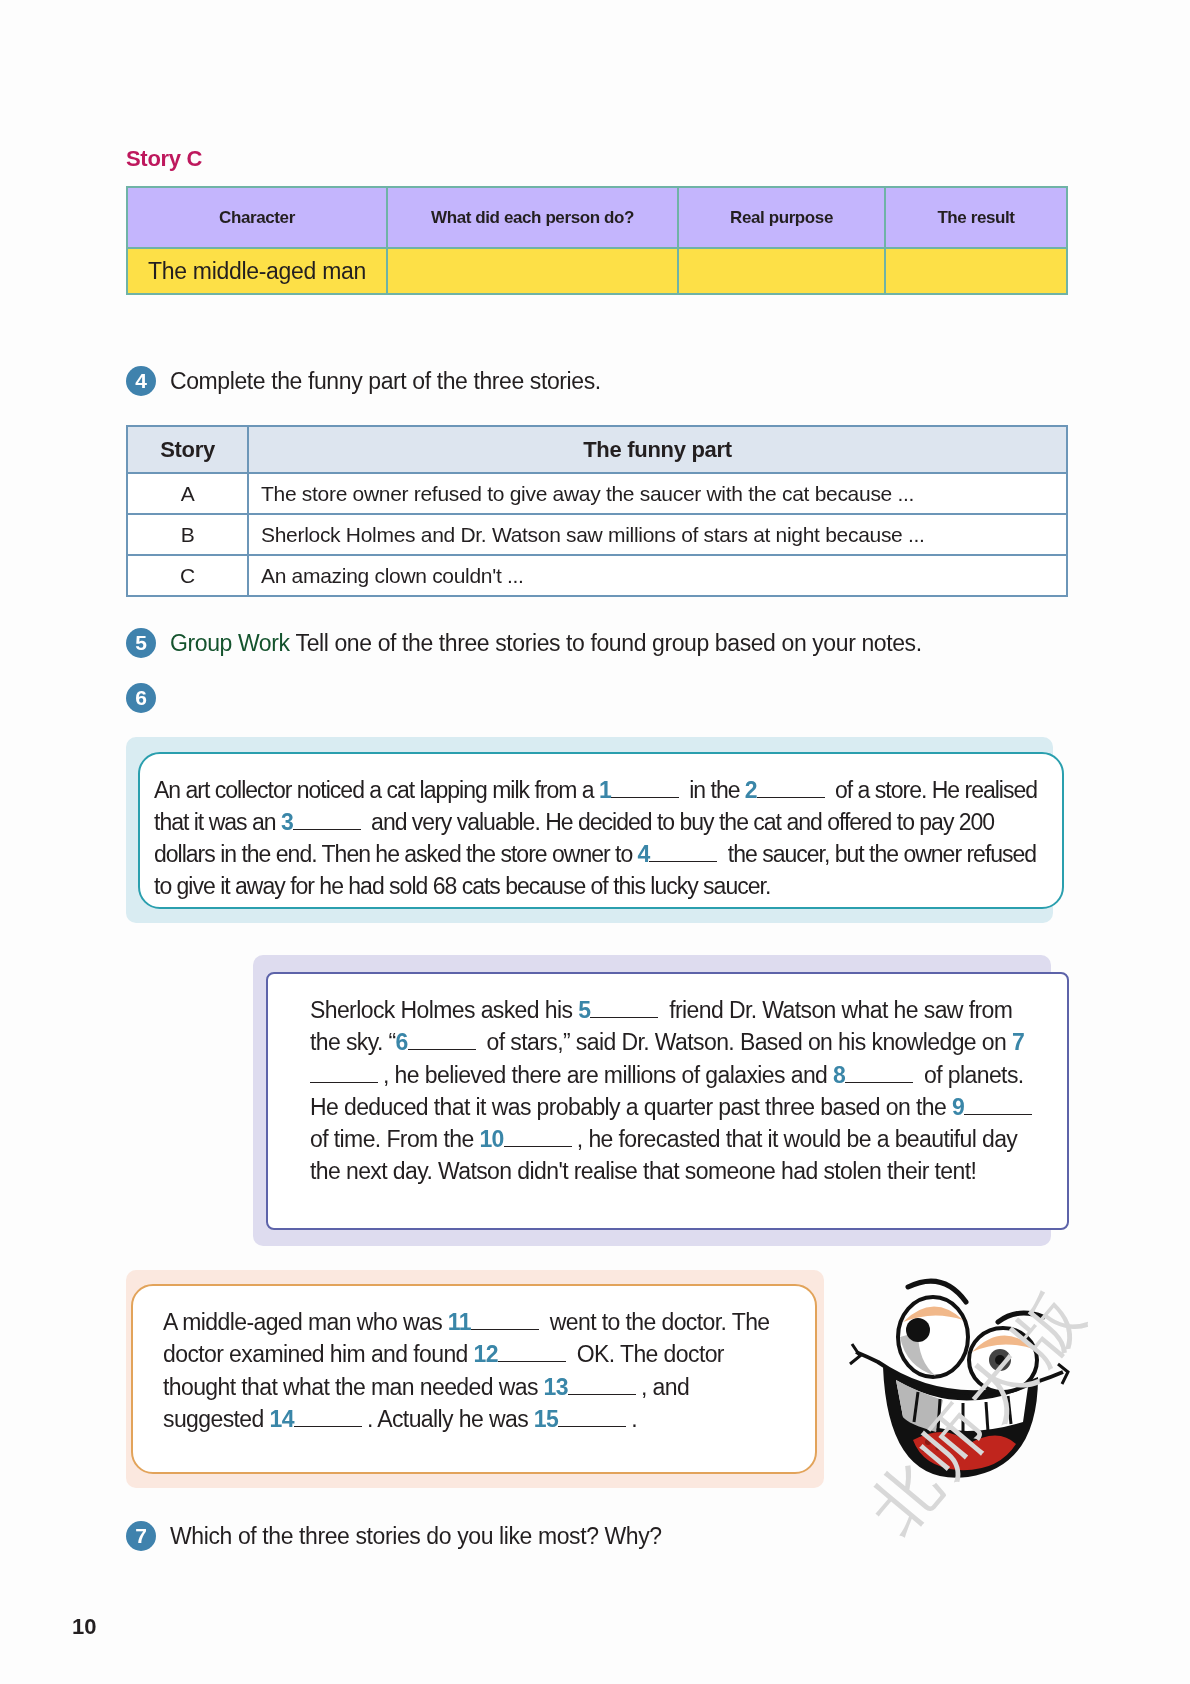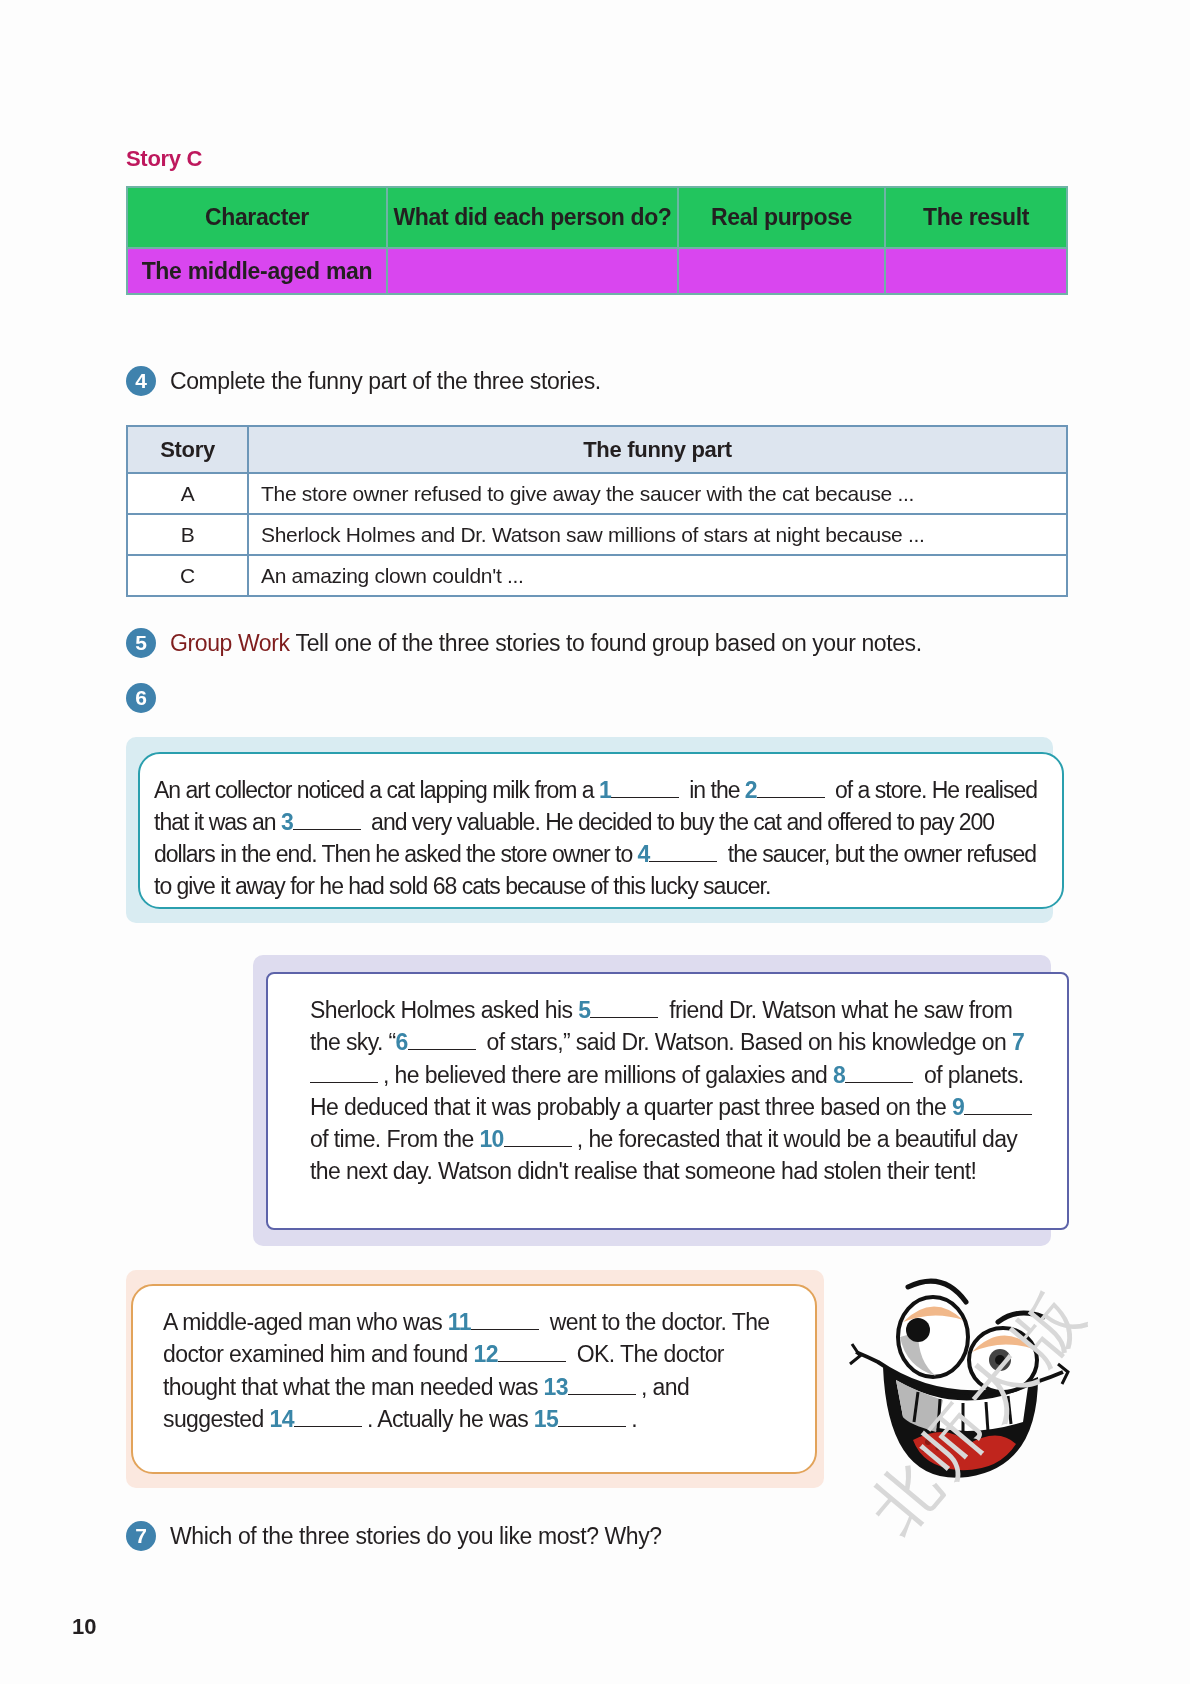--- a/index.html
+++ b/index.html
@@ -16,32 +16,32 @@
     left:126px; top:146px; font-size:22px; font-weight:bold;
     color:#be185d; letter-spacing:-0.3px;
   }
 
   
   .t1 {
     left:126px; top:186px; width:940px; border-collapse:collapse;
     table-layout:fixed;
   }
   .t1 th, .t1 td { border:2px solid #6fb3a6; padding:0; text-align:center; }
-  .t1 th { background:#22c55e; height:59px; font-size:23px; font-weight:bold; letter-spacing:-0.4px; }
-  .t1 td { height:44px; font-size:23px; font-weight:bold; letter-spacing:-0.3px; background:#d946ef; }
+  .t1 th { background:#c4b5fd; height:59px; font-size:17px; font-weight:bold; letter-spacing:-0.4px; }
+  .t1 td { height:44px; font-size:23px; font-weight:normal; letter-spacing:-0.3px; background:#fde047; }
 
   
   .task { left:126px; display:flex; align-items:center; }
   .badge {
     width:30px; height:30px; border-radius:50%; background:#3f82ad; color:#fff;
     font-weight:bold; font-size:21px; display:flex; align-items:center; justify-content:center;
     margin-right:14px; flex:none;
   }
   .task-text { font-size:23px; font-weight:normal; letter-spacing:-0.4px; }
-  .task-accent { color:#7f1d1d; font-weight:bold; margin-right:6px; }
+  .task-accent { color:#14532d; font-weight:bold; margin-right:6px; }
 
   
   .t2 {
     left:126px; top:425px; width:940px; border-collapse:collapse; table-layout:fixed;
   }
   .t2 th, .t2 td { border:2px solid #6c96b8; padding:0;text-align:center; }
   .t2 th { background:#dde5ef; height:45px; font-size:22px; font-weight:bold; letter-spacing:-0.3px; }
   .t2 td { height:39px; font-size:21px; background:#fff; letter-spacing:-0.3px; }
   .t2 td.c { text-align:center; }
   .t2 td.l { padding-left:12px; text-align:left; }

